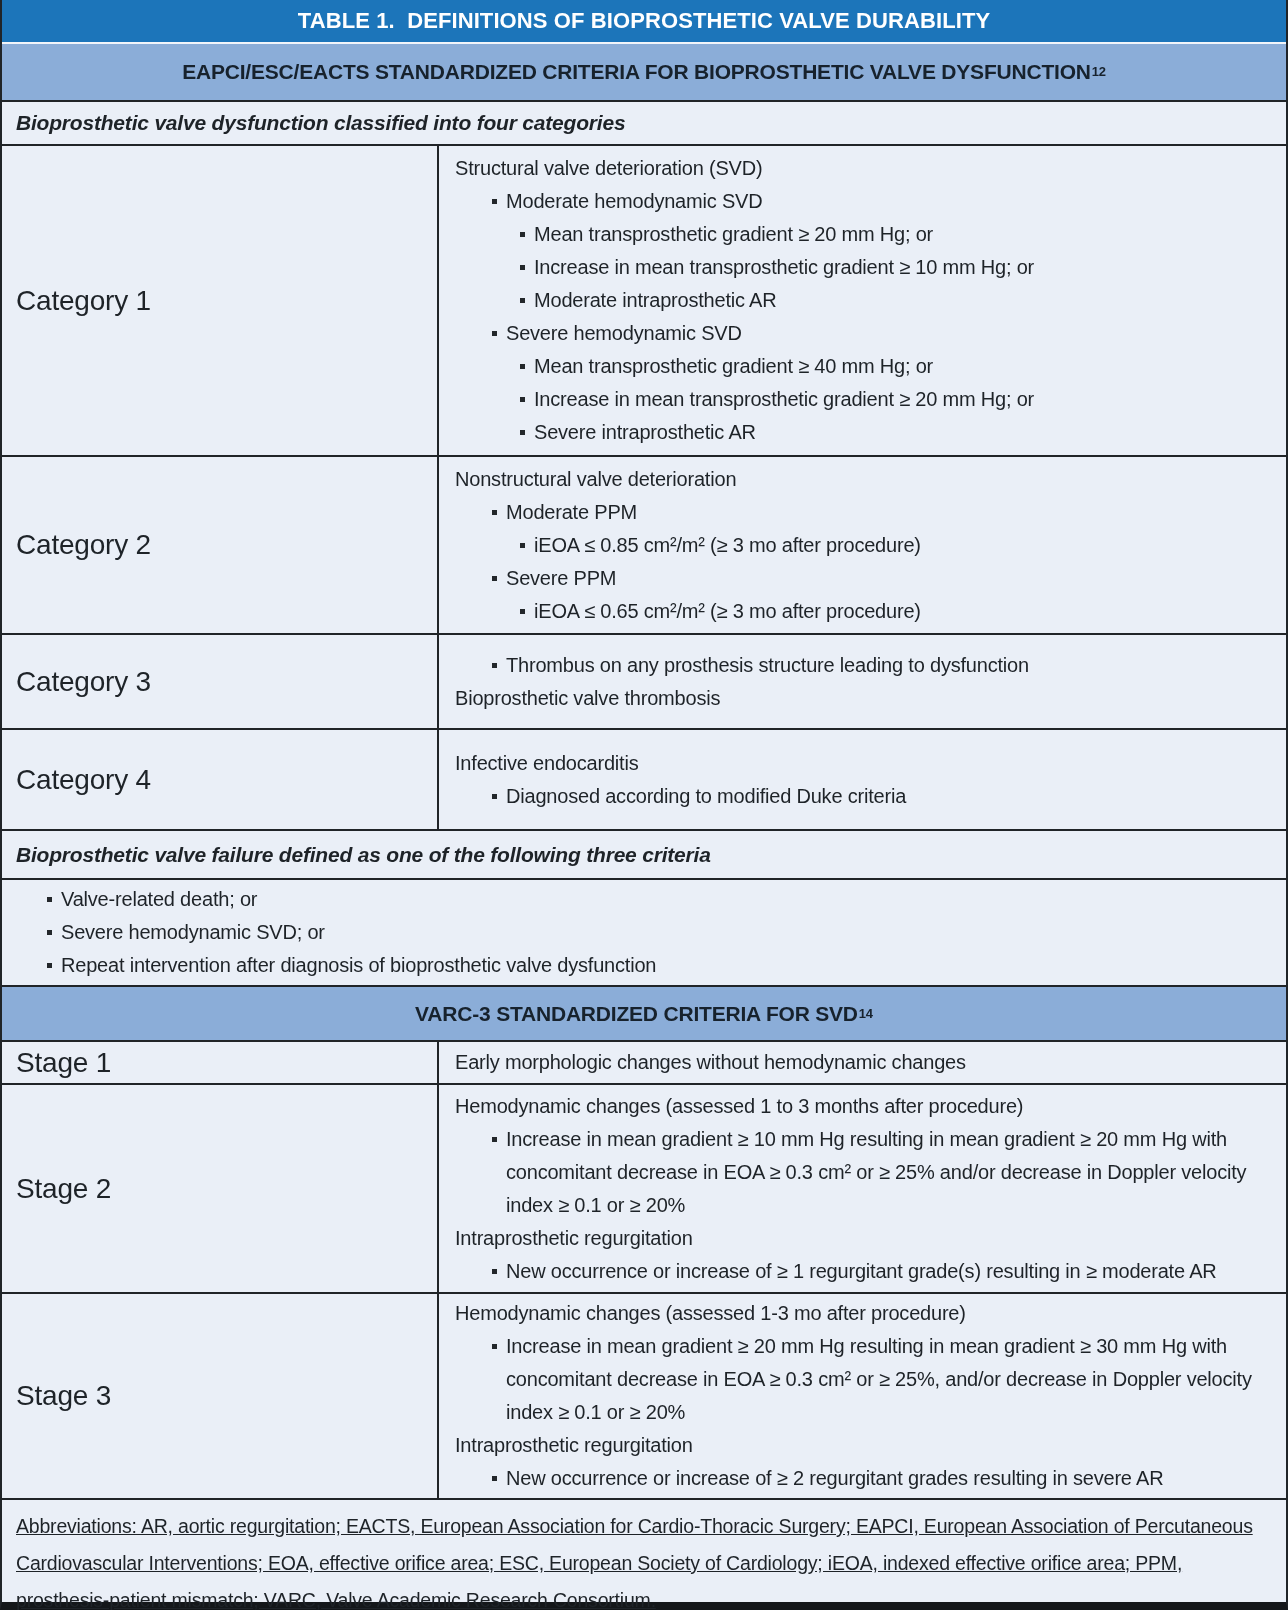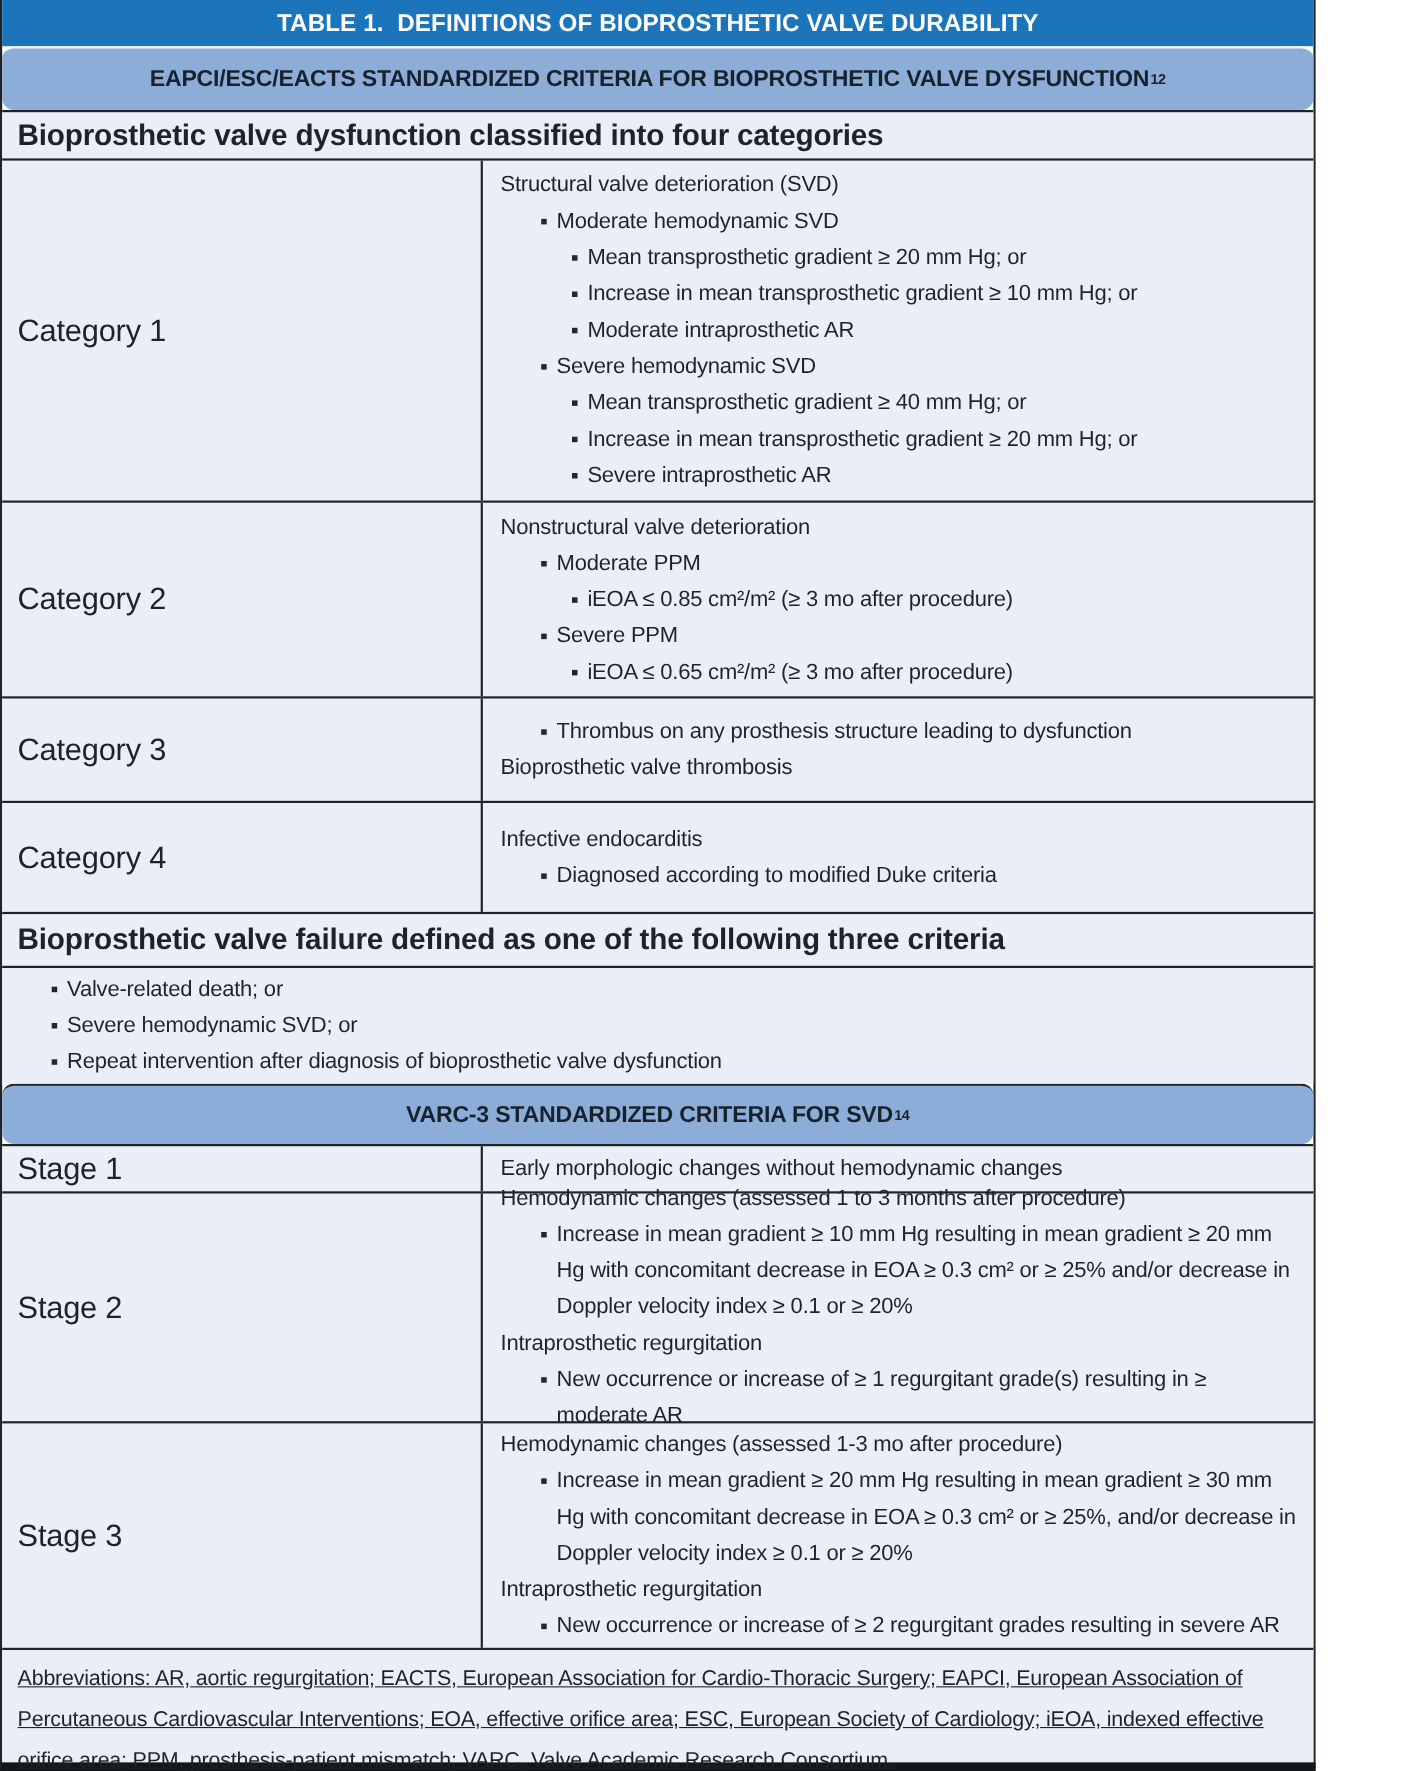--- a/index.html
+++ b/index.html
@@ -1,20 +1,20 @@
 <!DOCTYPE html>
 <html style="--title-bar: #1c75ba; --section-bar: #8badd8; --cell-bg: #eaeff7; --border: #202428; --text: #1e2328; --title-text: #ffffff;"><head>
 <meta charset="utf-8">
 <style>
   * { box-sizing: border-box; margin: 0; padding: 0; }
   html, body { background: #ffffff; }
   body { font-family: "Liberation Sans", sans-serif; color: var(--text, #1e2328); }
 
   .table {
-    width: 1196px;
+    width: 1288px;
     height: 1610px;
     background: #ffffff;
     border-left: 2px solid var(--border, #202428);
     border-right: 2px solid var(--border, #202428);
     border-bottom: 8px solid #14171a;
     letter-spacing: -0.2px;
   }
 
   .titlebar {
     height: 42px;
@@ -24,33 +24,34 @@
     font-size: 22px;
     display: flex; align-items: center; justify-content: center;
     letter-spacing: 0.1px;
   }
 
   .sectionbar {
     background: var(--section-bar, #8badd8);
     color: #17222d;
     font-weight: bold;
     font-size: 21px;
-    display: flex; align-items: center; justify-content: center; border-radius: 11px;
+    display: flex; align-items: center; justify-content: center;
   }
   .sectionbar sup { font-size: 13px; line-height: 0; margin-left: 1px; }
   .sb-eapci { height: 58px; border-top: 2px solid #f2f5fa; }
   .sb-varc  { height: 55px; border-top: 2px solid var(--border, #202428); }
 
   .introrow {
     background: var(--cell-bg, #eaeff7);
     border-top: 2px solid var(--border, #202428);
     display: flex; align-items: center;
     padding: 0 14px;
     font-weight: bold;
-    font-size: 27px;
+    font-size: 21px;
+    font-style: italic;
   }
   .h-intro    { height: 44px; }
   .h-failhead { height: 49px; }
 
   .trow {
     display: flex;
     background: var(--cell-bg, #eaeff7);
     border-top: 2px solid var(--border, #202428);
   }
   .trow .label {

